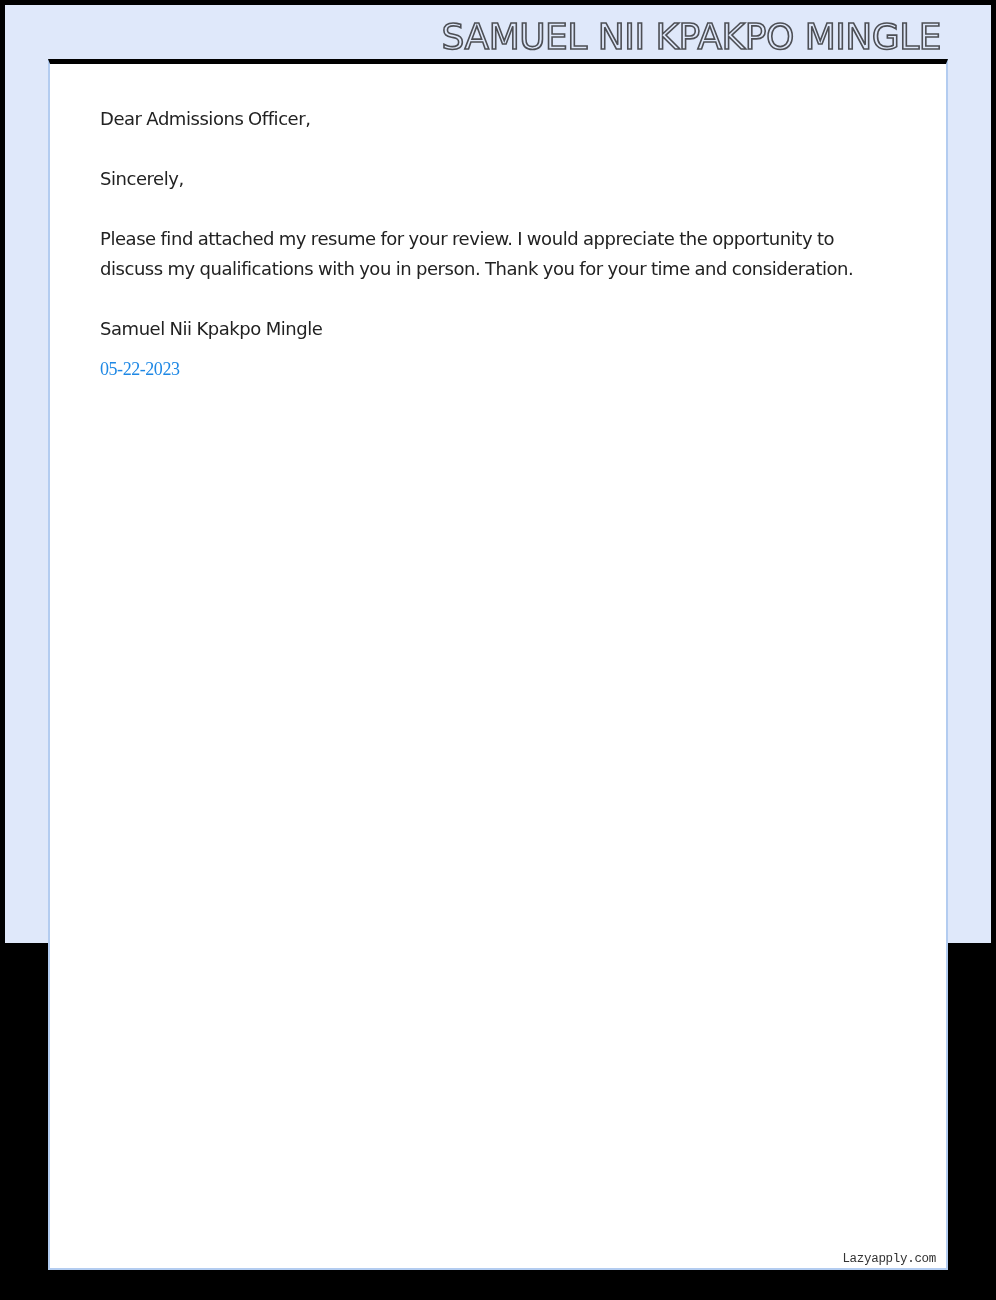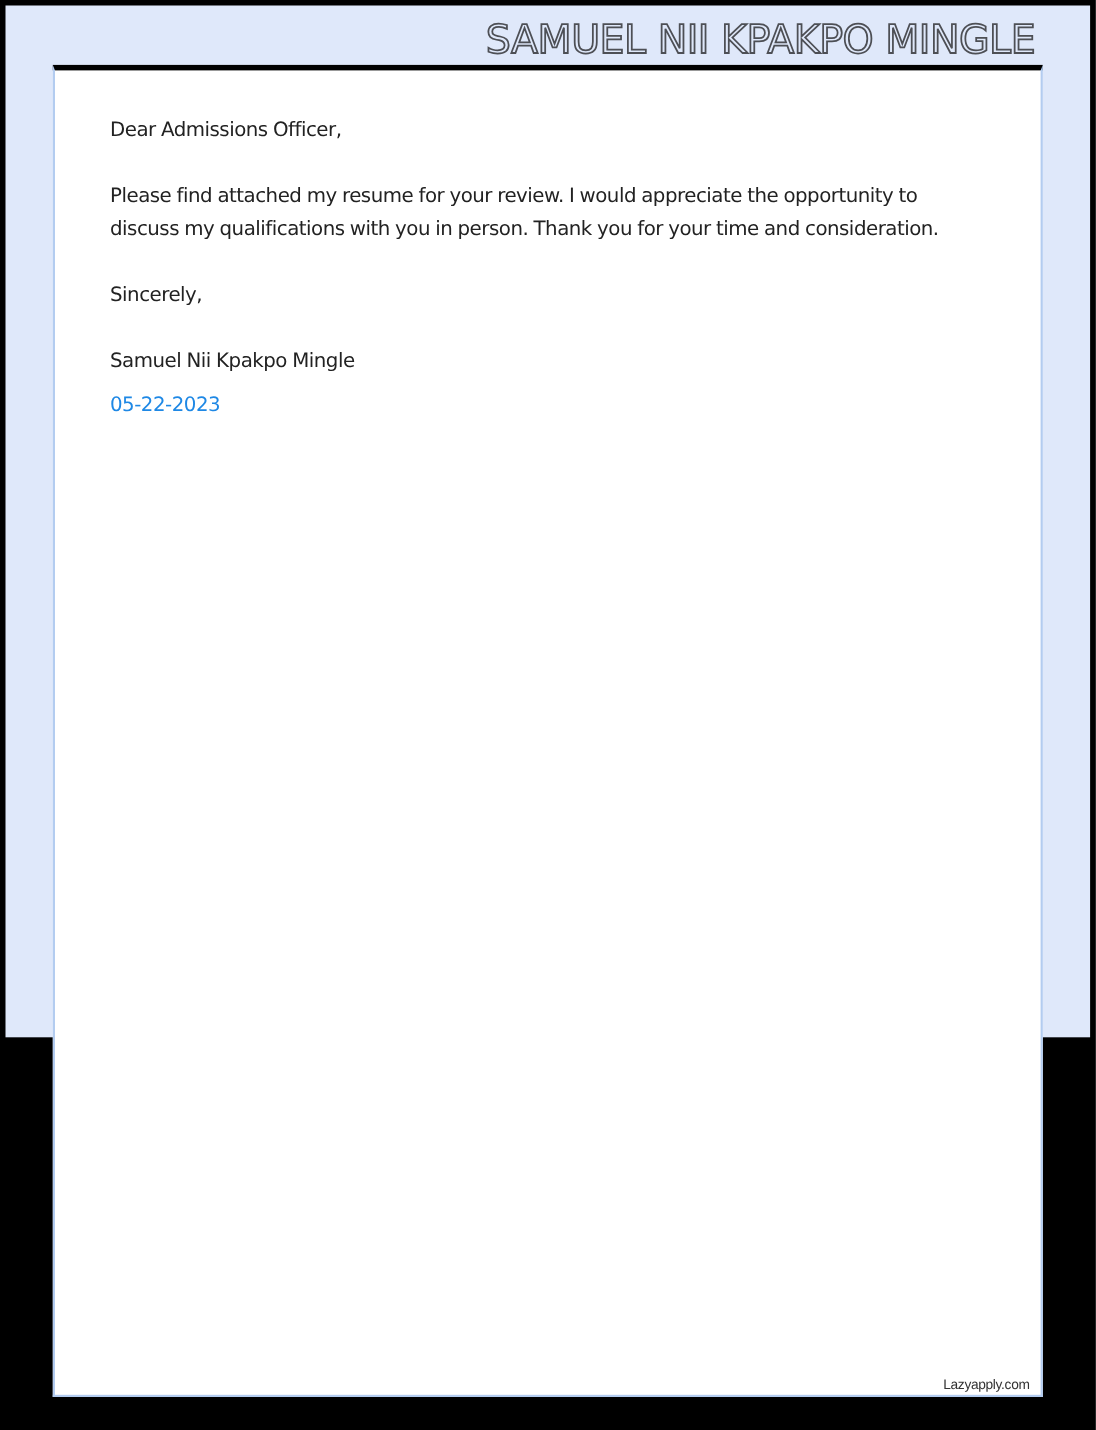--- a/index.html
+++ b/index.html
@@ -59,42 +59,43 @@
     }
     .letter p {
       margin: 0 0 30px 0;
     }
     .letter p.signature {
       margin: 0 0 10px 0;
     }
     .letter .date {
       color: #1e88e5;
       margin: 0;
+      font-family: Liberation Serif, serif;
     }
     .footer {
       position: absolute;
       right: 10px;
       bottom: 0px;
-      font-family: Liberation Sans, sans-serif;
+      font-family: Liberation Mono, monospace;
       font-size: 12.5px;
       line-height: 18px;
       color: #333333;
       letter-spacing: -0.3px;
       text-align: center;
     }
   </style>
 </head>
 <body>
 
 <div class="frame">
   <h1 class="title">SAMUEL NII KPAKPO MINGLE</h1>
 
   <div class="card">
     <div class="letter">
       <p>Dear Admissions Officer,</p>
+      <p>Sincerely,</p>
       <p>Please find attached my resume for your review. I would appreciate the opportunity to discuss my qualifications with you in person. Thank you for your time and consideration.</p>
-      <p>Sincerely,</p>
       <p class="signature">Samuel Nii Kpakpo Mingle</p>
       <p class="date">05-22-2023</p>
     </div>
     <div class="footer">Lazyapply.com</div>
   </div>
 </div>
 
 </body></html>

